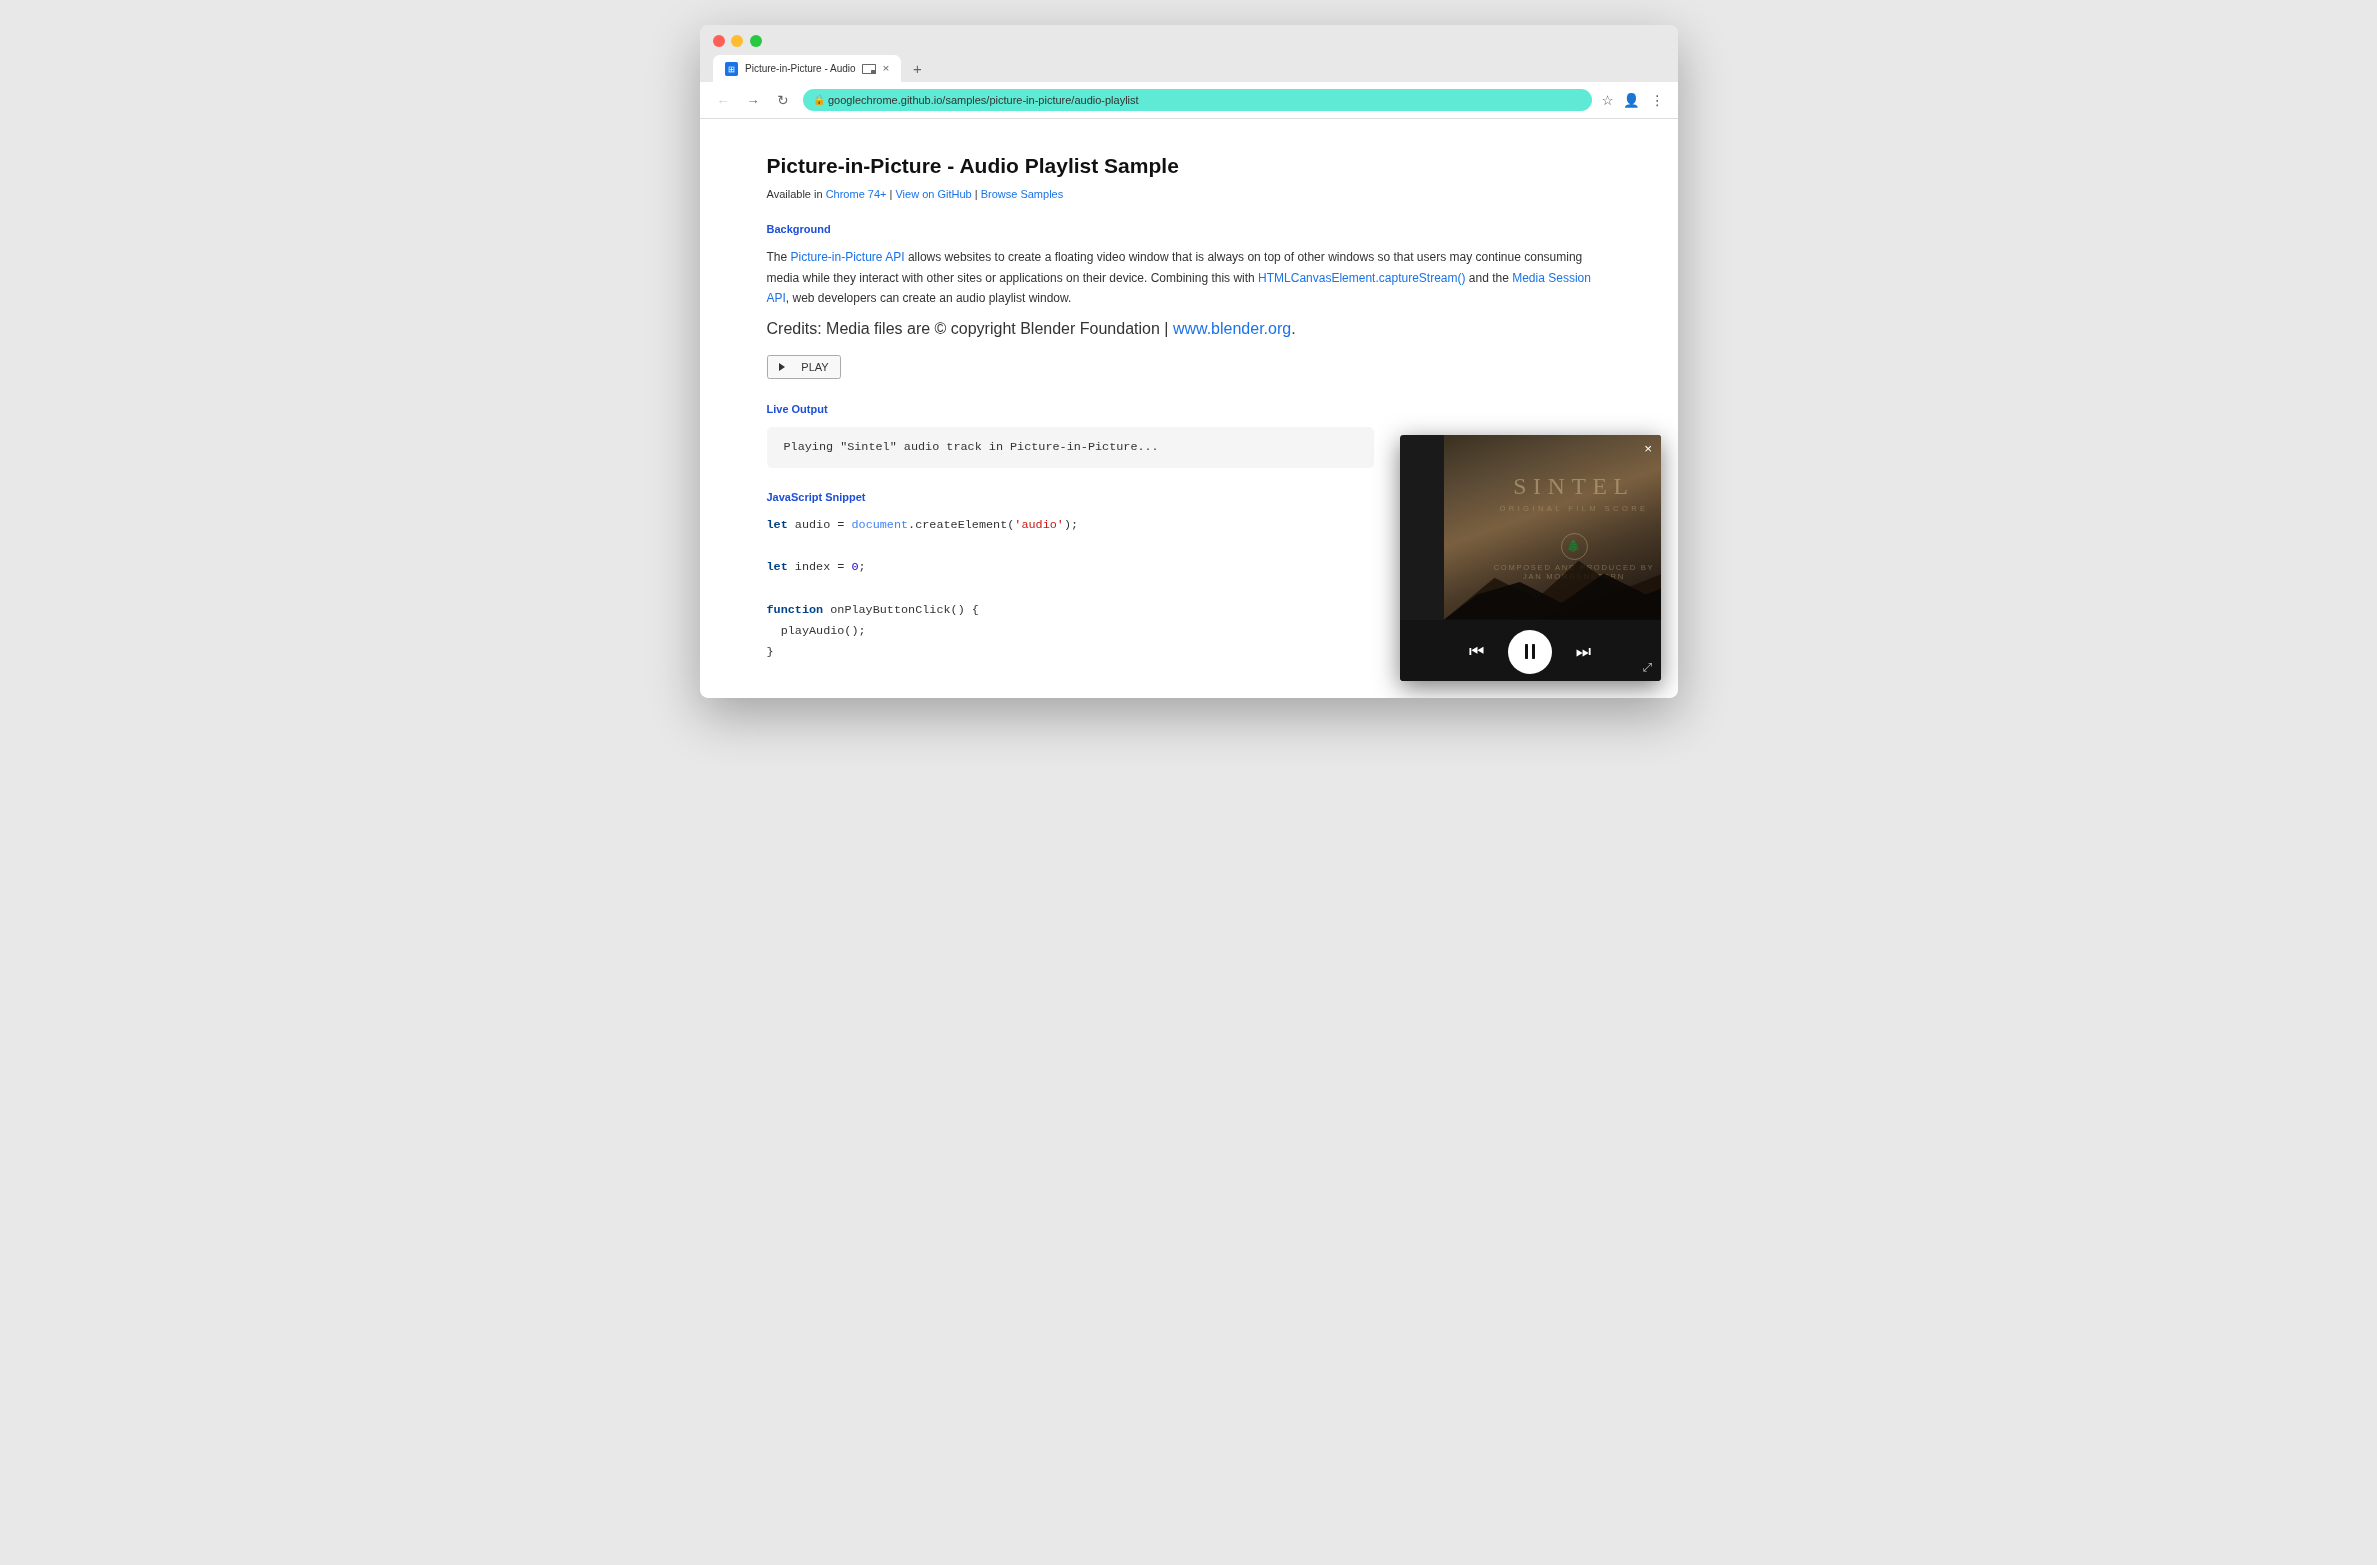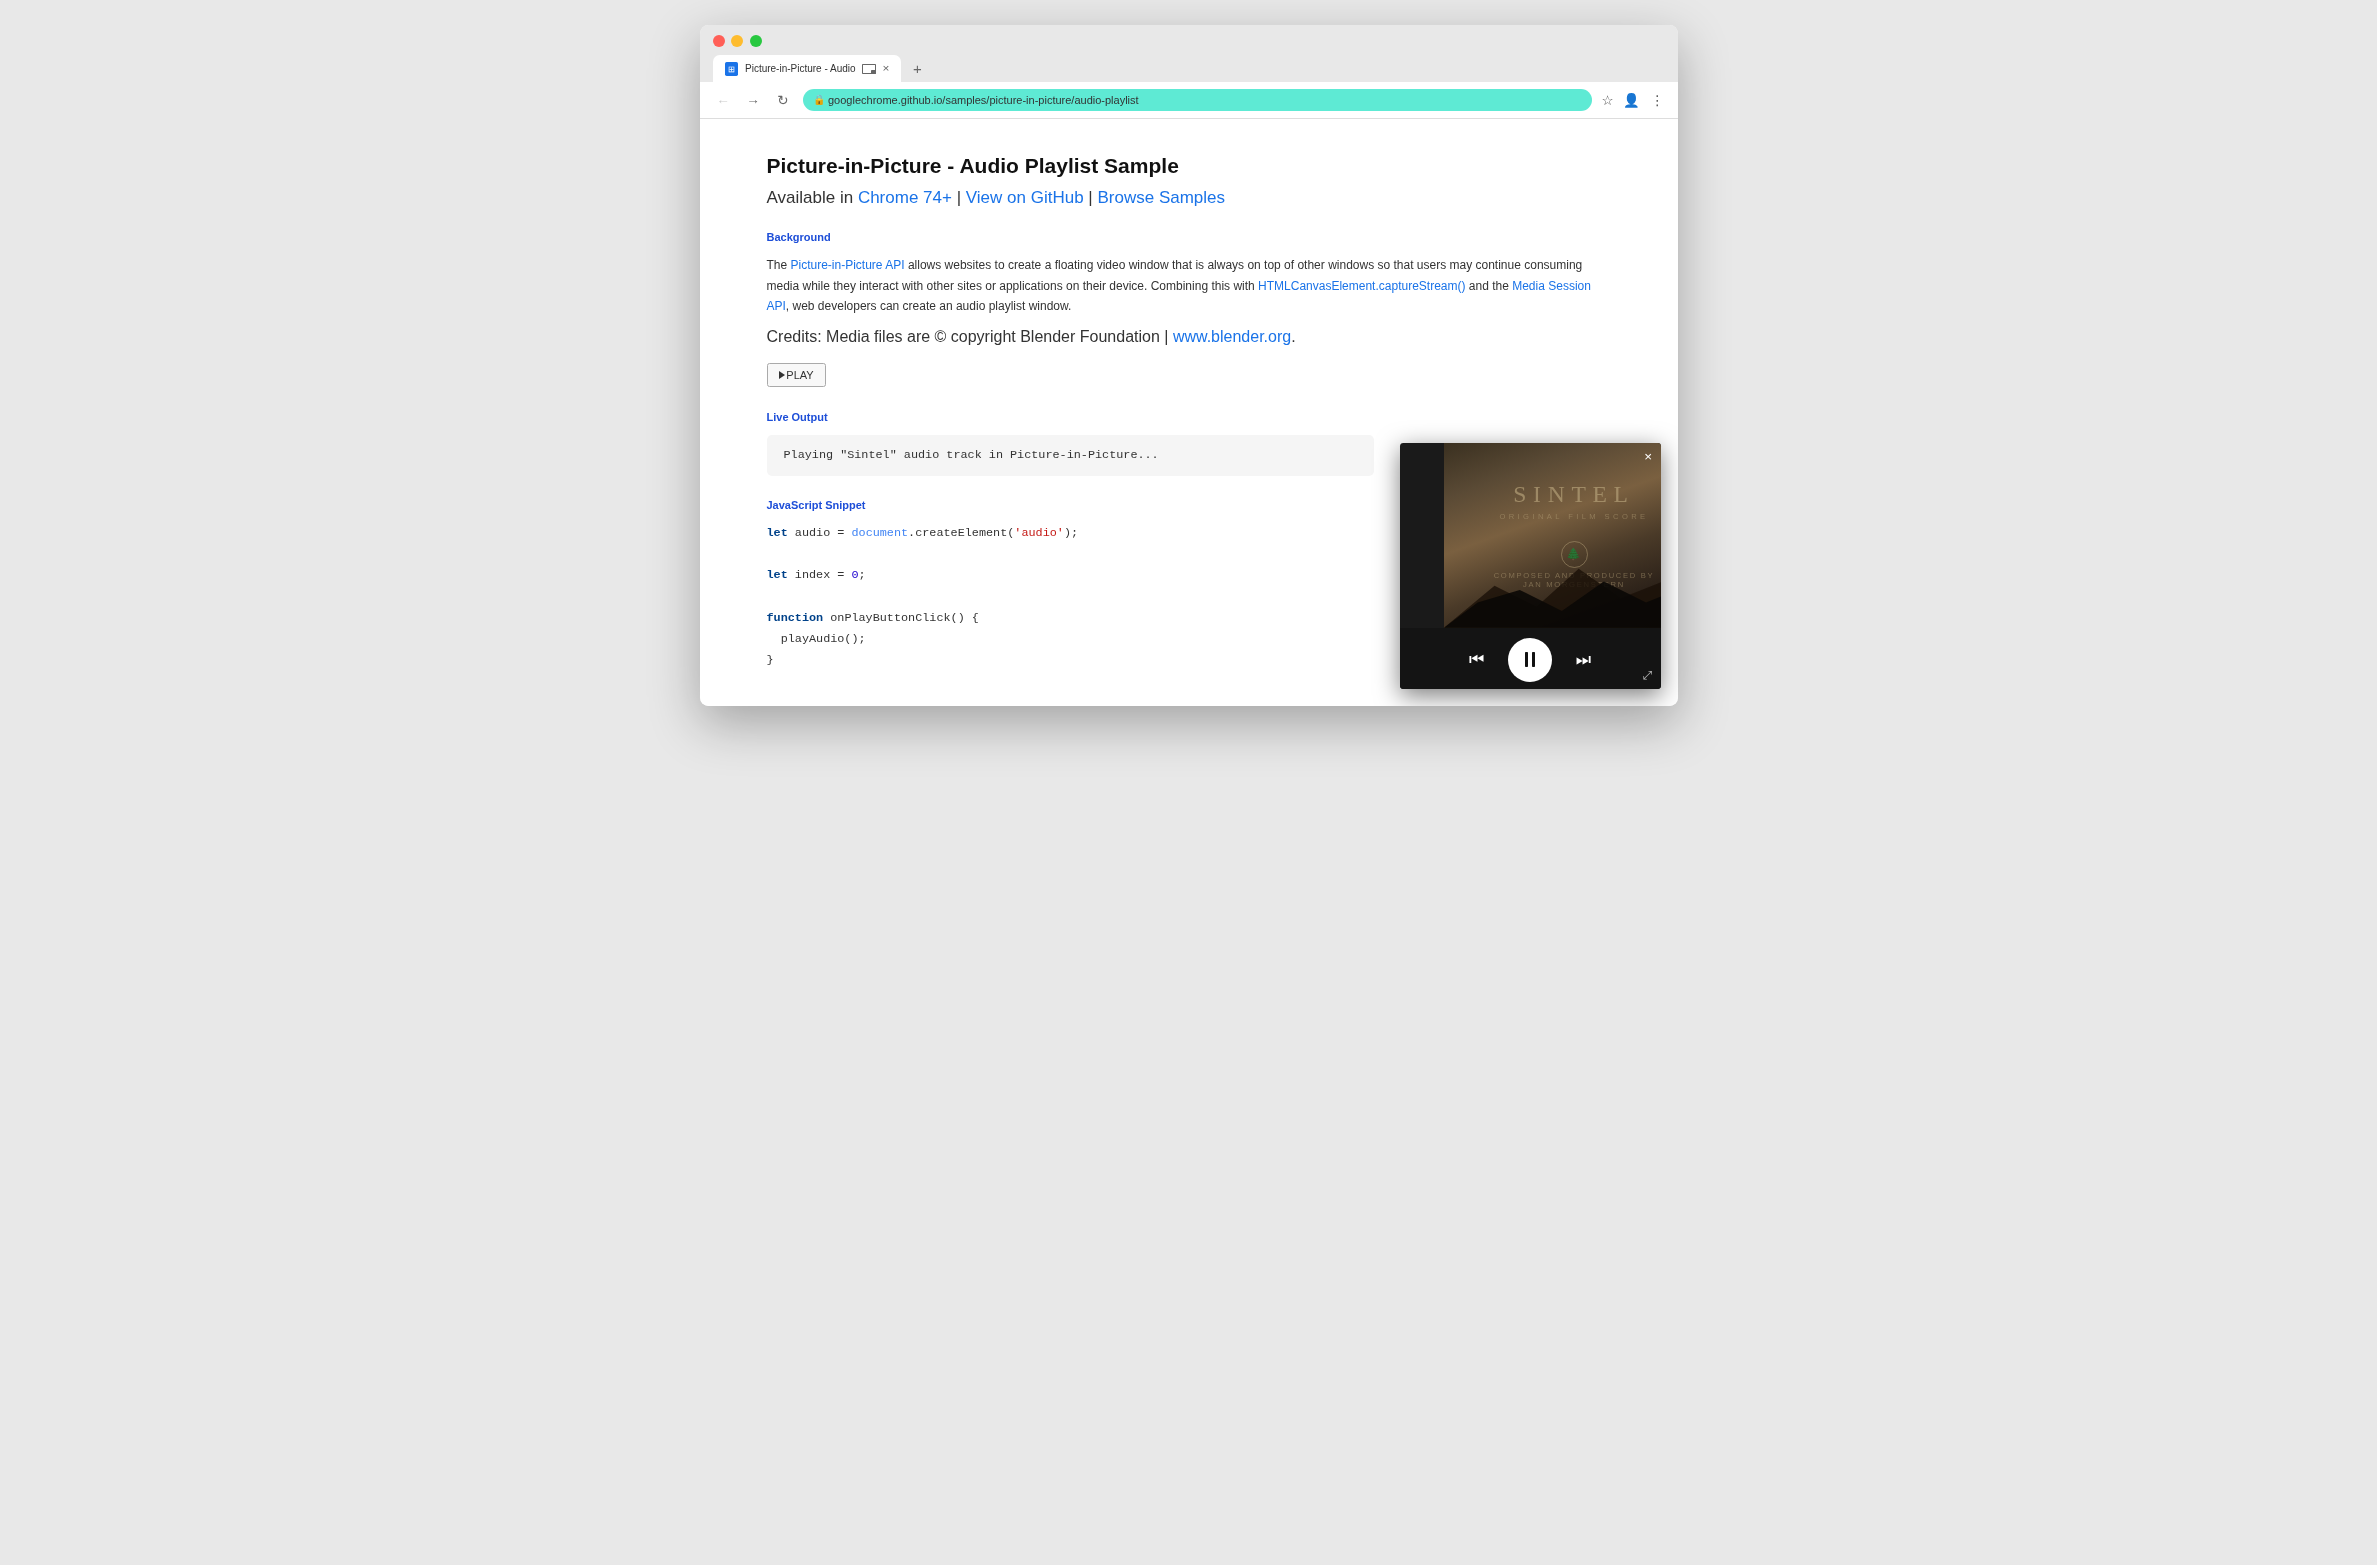--- a/index.html
+++ b/index.html
@@ -187,21 +187,21 @@
 
     .page-title {
       font-size: 21px;
       font-weight: 700;
       color: #111;
       margin-bottom: 10px;
       line-height: 1.2;
     }
 
     .availability {
-      font-size: 17px;
+      font-size: 11px;
       color: #333;
       margin-bottom: 23.6px;
     }
 
     .availability a {
       color: #1a73e8;
       text-decoration: none;
     }
 
     .section-title {
@@ -230,21 +230,21 @@
     }
 
     .credits a {
       color: #1a73e8;
       text-decoration: none;
     }
 
     .play-button {
       display: inline-flex;
       align-items: center;
-      gap: 1px;
+      gap: 16px;
       padding: 5px 11.8px;
       border: 0.8px solid #aaa;
       border-radius: 2.5px;
       background: #f8f8f8;
       font-size: 11px;
       cursor: pointer;
       color: #333;
       margin-bottom: 23.6px;
     }
 

